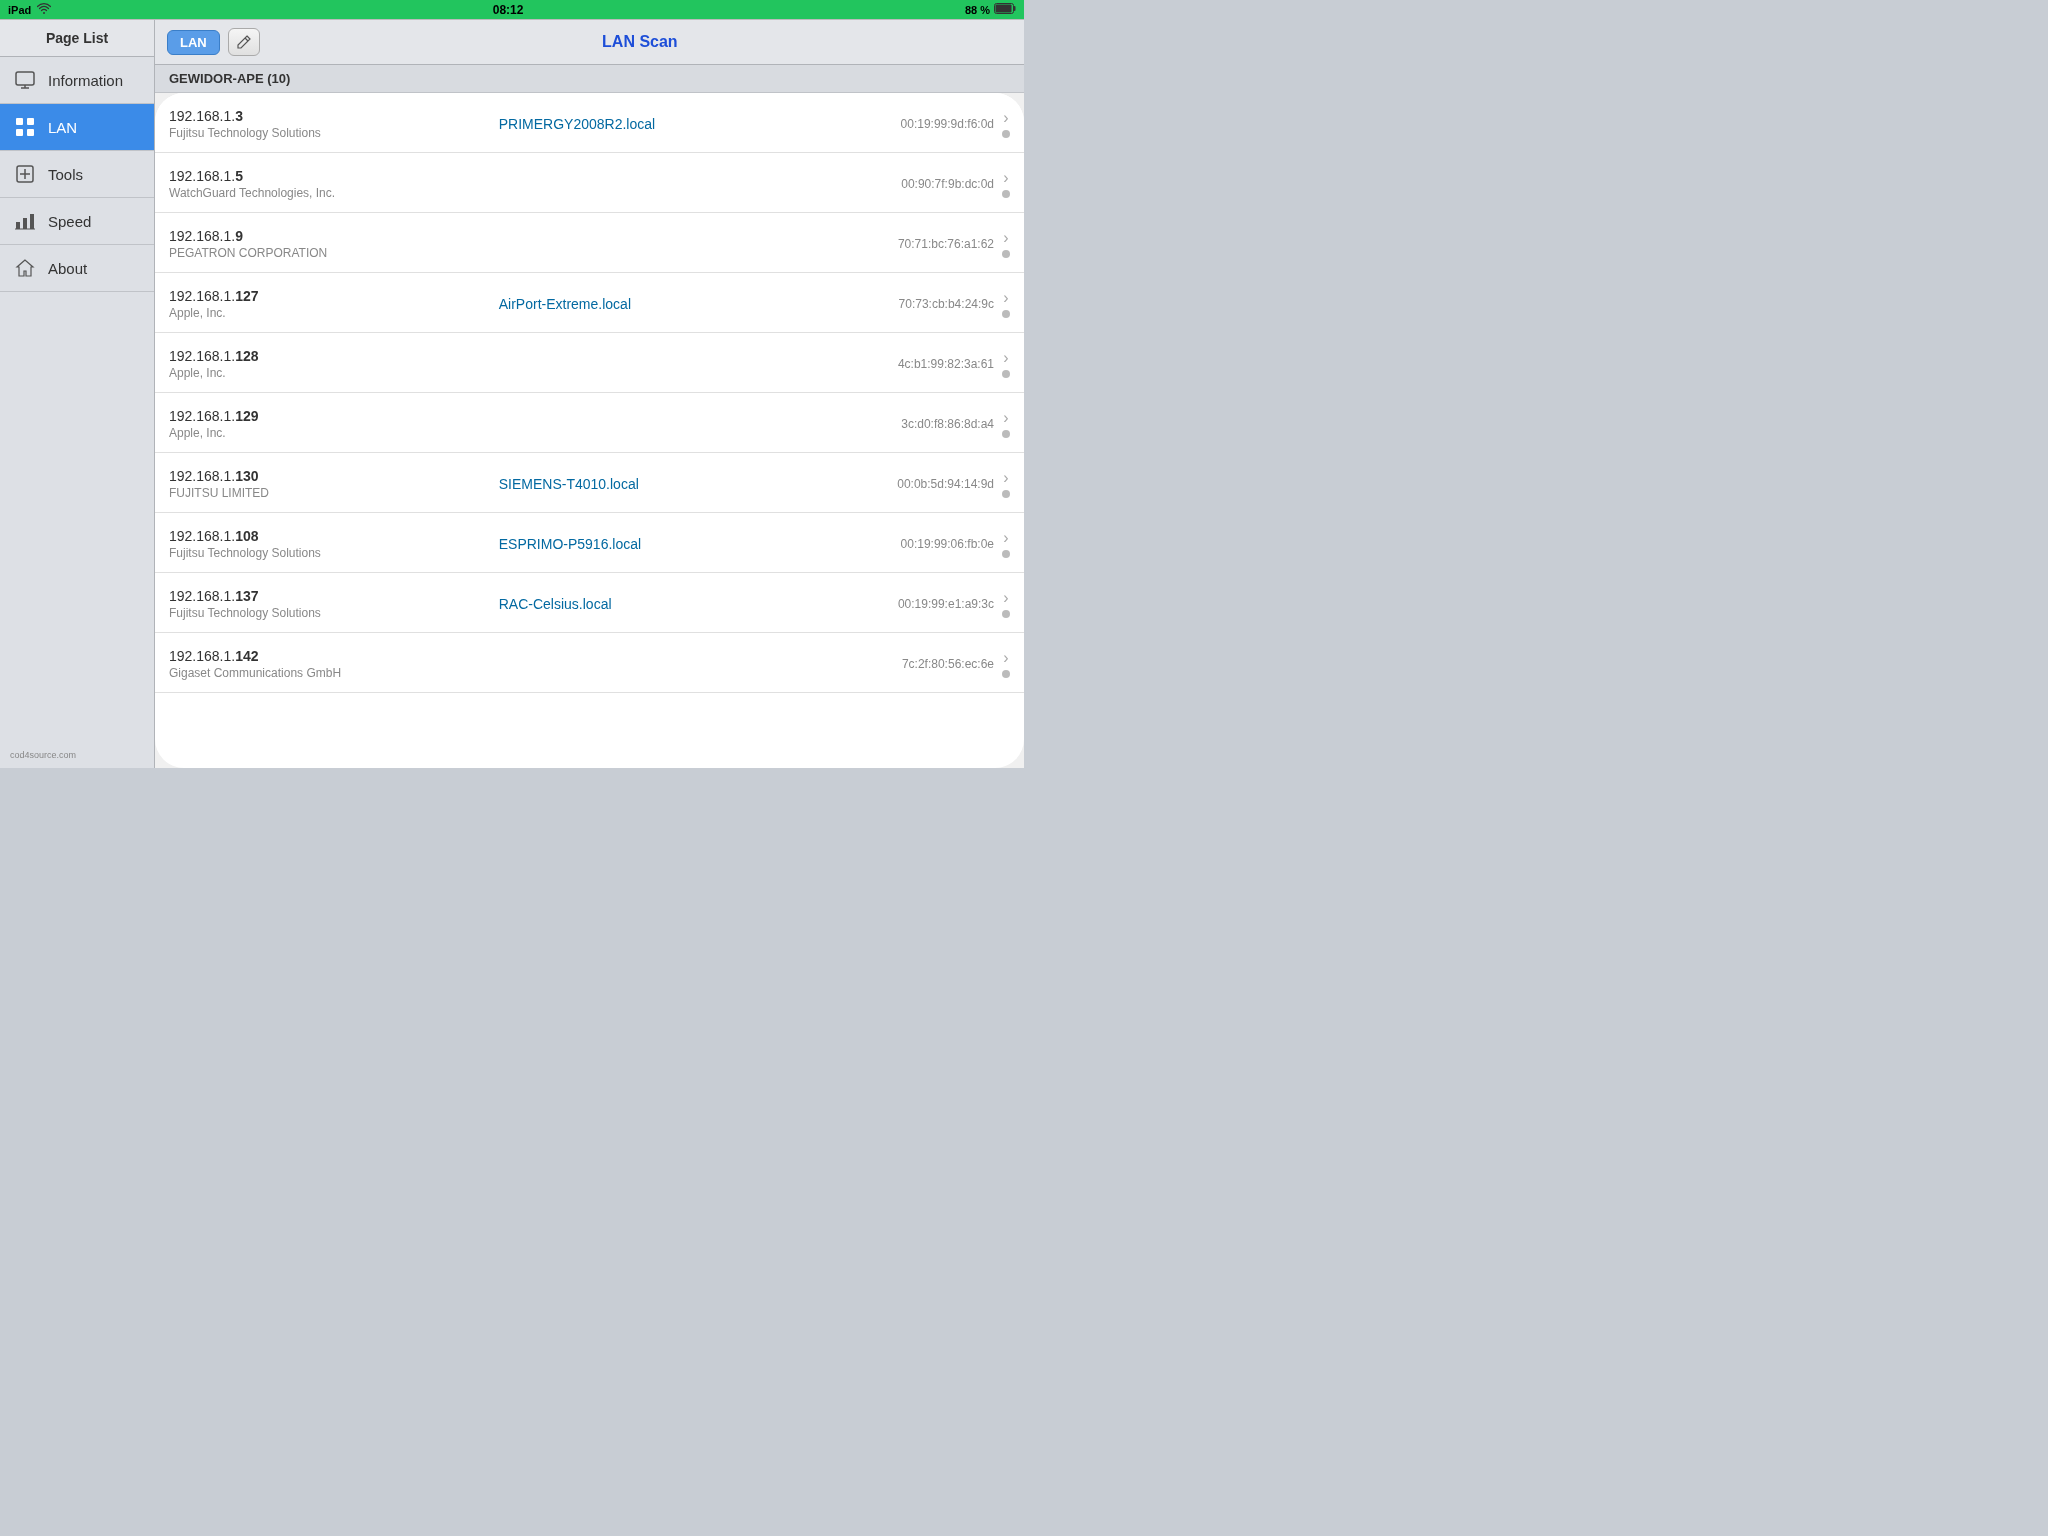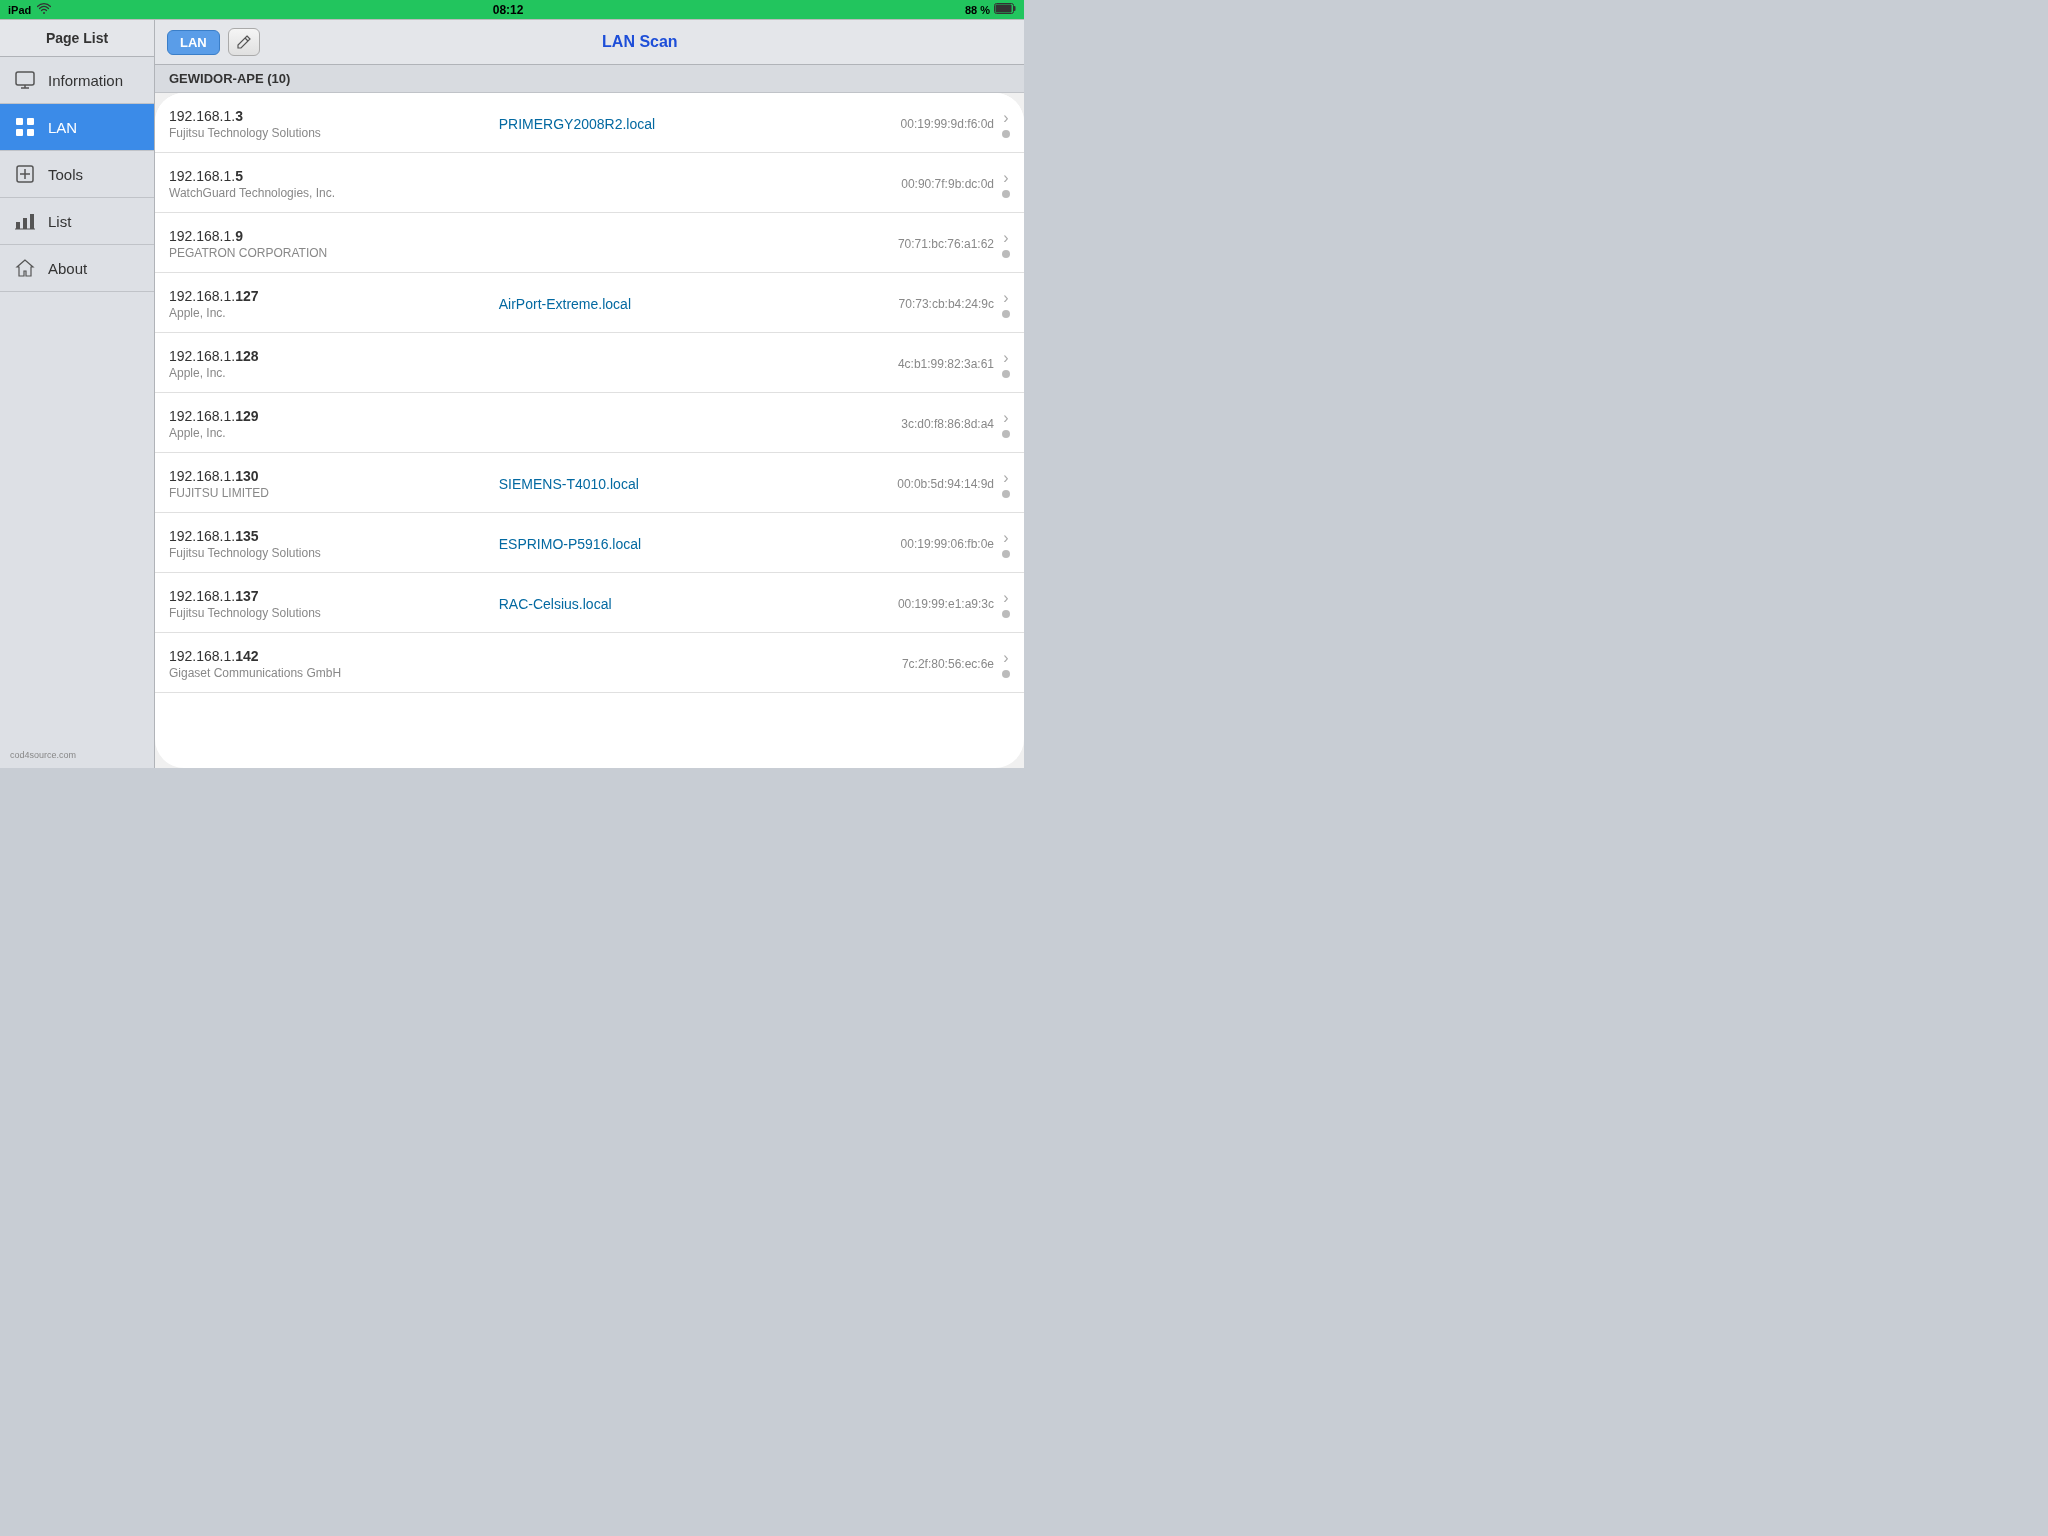--- a/index.html
+++ b/index.html
@@ -274,21 +274,21 @@
 
     <div class="sidebar-item">
       <div class="sidebar-item-icon">
         <svg width="20" height="18" viewBox="0 0 20 18">
           <rect x="1" y="10" width="4" height="7" fill="#555"></rect>
           <rect x="8" y="6" width="4" height="11" fill="#555"></rect>
           <rect x="15" y="2" width="4" height="15" fill="#555"></rect>
           <line x1="0" y1="17" x2="20" y2="17" stroke="#555" stroke-width="1"></line>
         </svg>
       </div>
-      <span class="sidebar-item-label">List</span>
+      <span class="sidebar-item-label">Speed</span>
     </div>
 
     <div class="sidebar-item">
       <div class="sidebar-item-icon">
         <svg width="20" height="20" viewBox="0 0 20 20">
           <path d="M10 2L2 9h2v9h5v-5h2v5h5V9h2z" stroke="#555" stroke-width="1.2" fill="none"></path>
         </svg>
       </div>
       <span class="sidebar-item-label">About</span>
     </div>
@@ -406,21 +406,21 @@
     <div class="device-name">SIEMENS-T4010.local</div>
     <div class="device-mac">00:0b:5d:94:14:9d</div>
     <div class="device-status">
       <span class="chevron">›</span>
       <div class="status-dot"></div>
     </div>
   </div>
         <div class="device-row">
     <div class="device-info">
       <div class="device-ip">
-        192.168.1.<span>135</span>
+        192.168.1.<span>108</span>
       </div>
       <div class="device-vendor">Fujitsu Technology Solutions</div>
     </div>
     <div class="device-name">ESPRIMO-P5916.local</div>
     <div class="device-mac">00:19:99:06:fb:0e</div>
     <div class="device-status">
       <span class="chevron">›</span>
       <div class="status-dot"></div>
     </div>
   </div>

